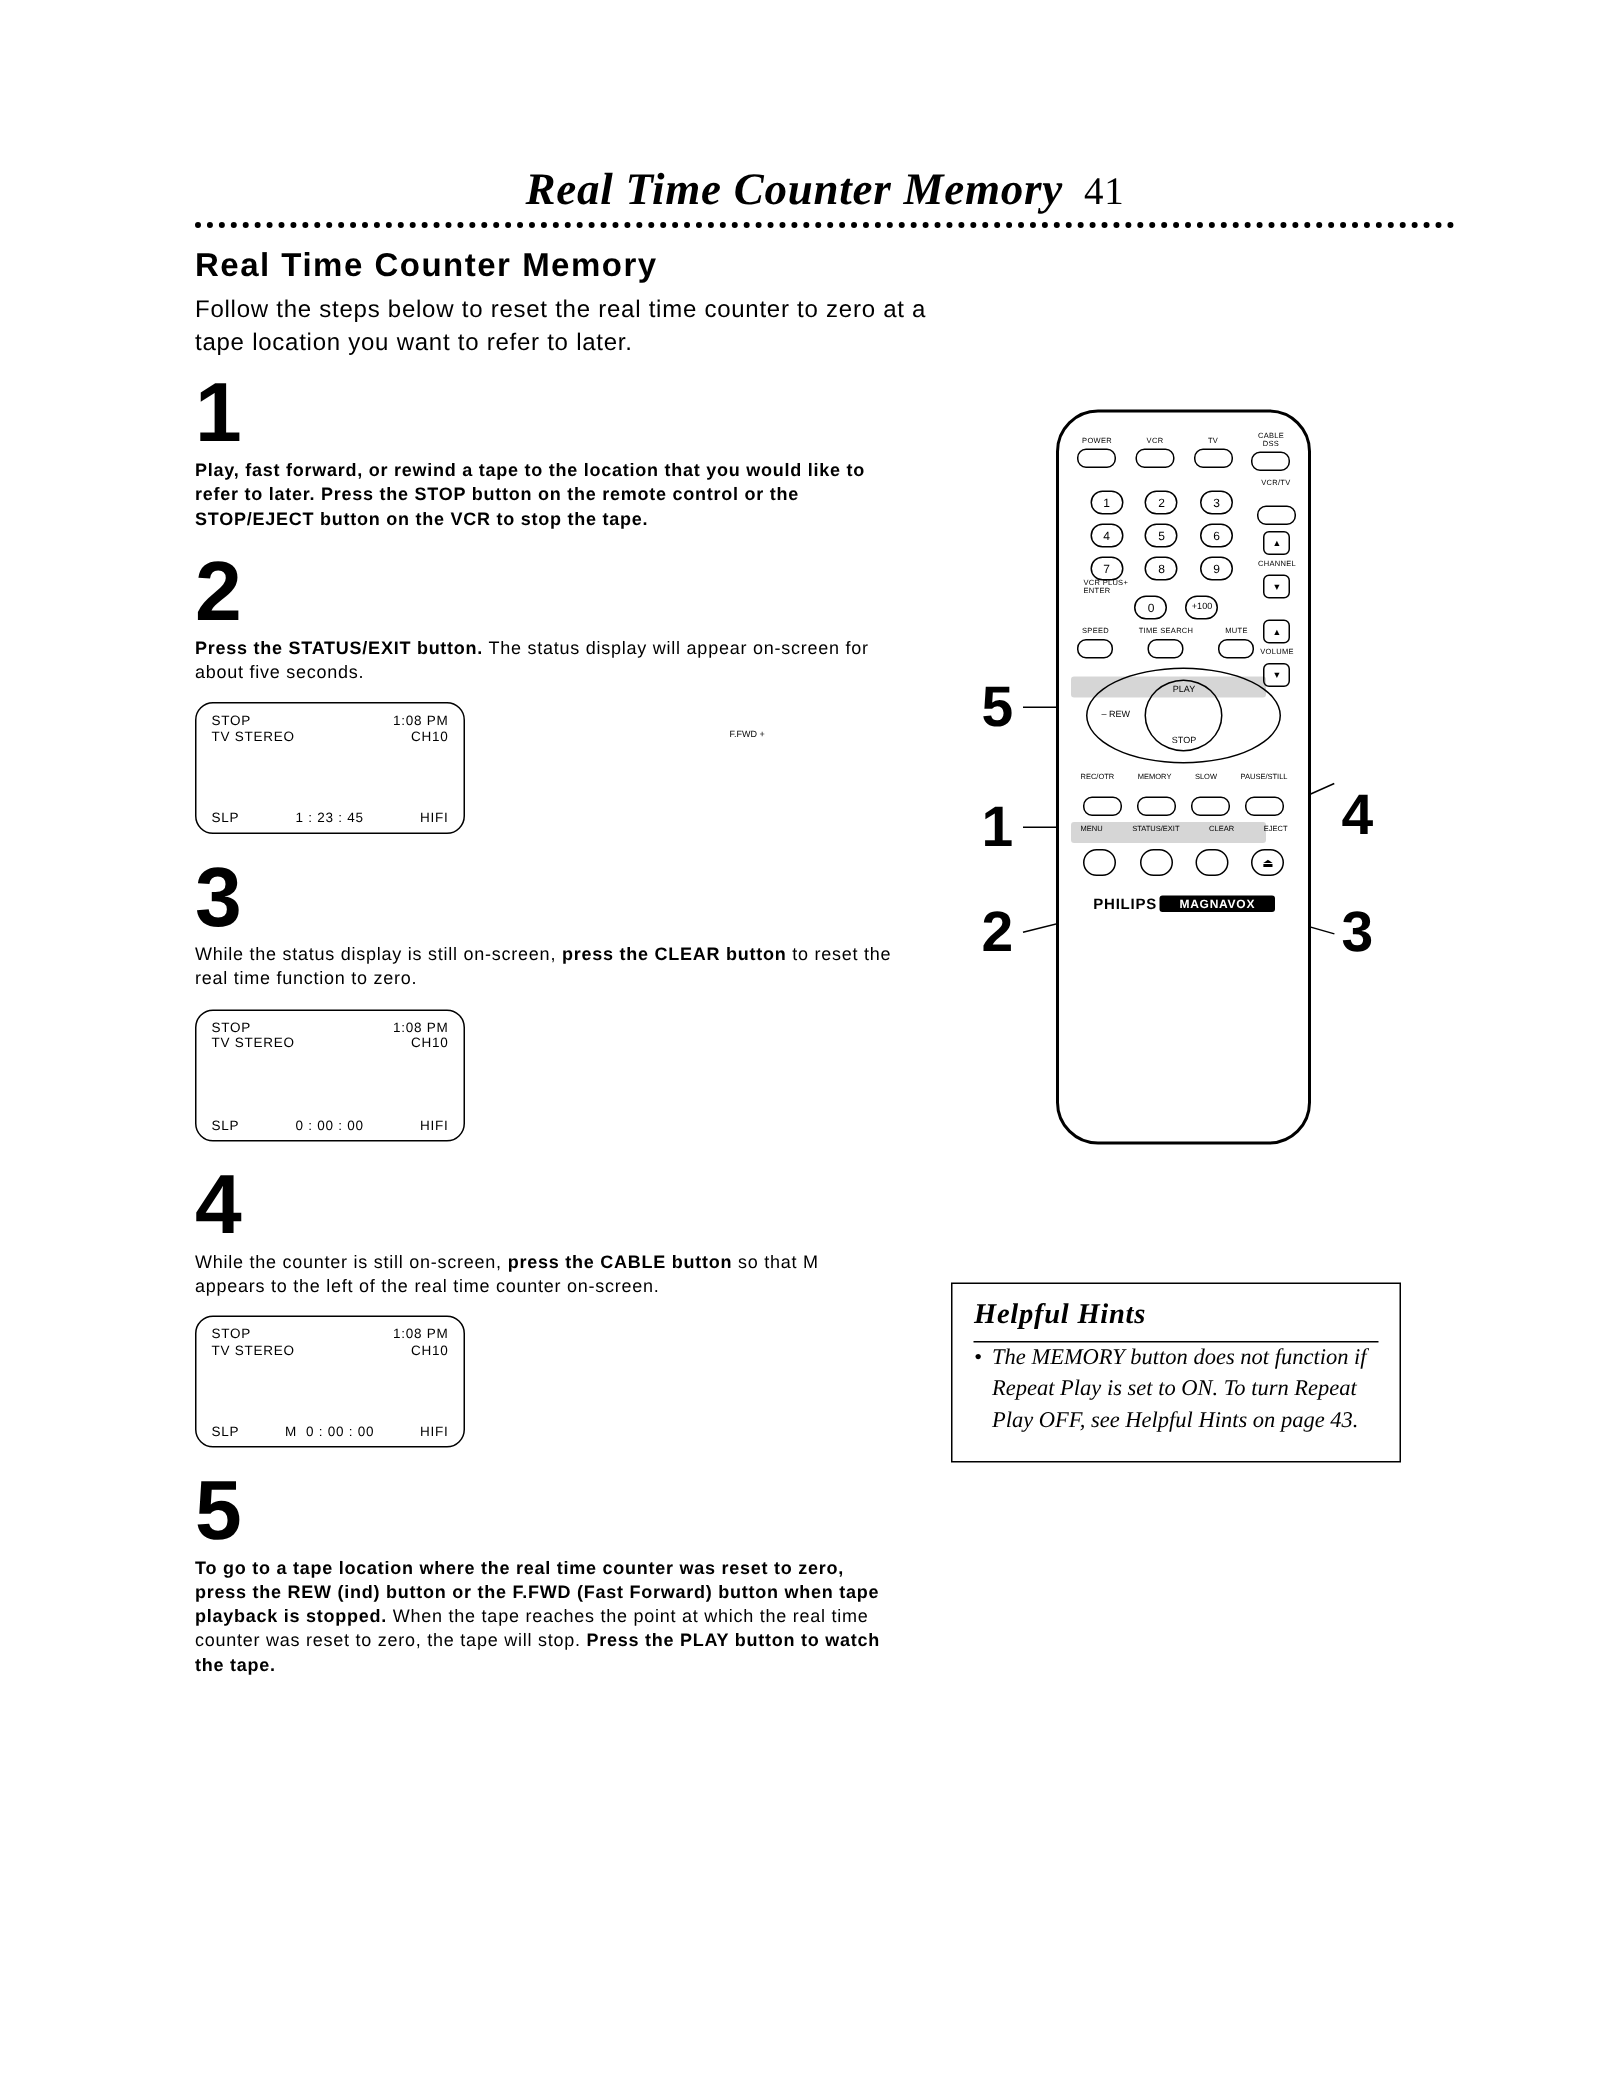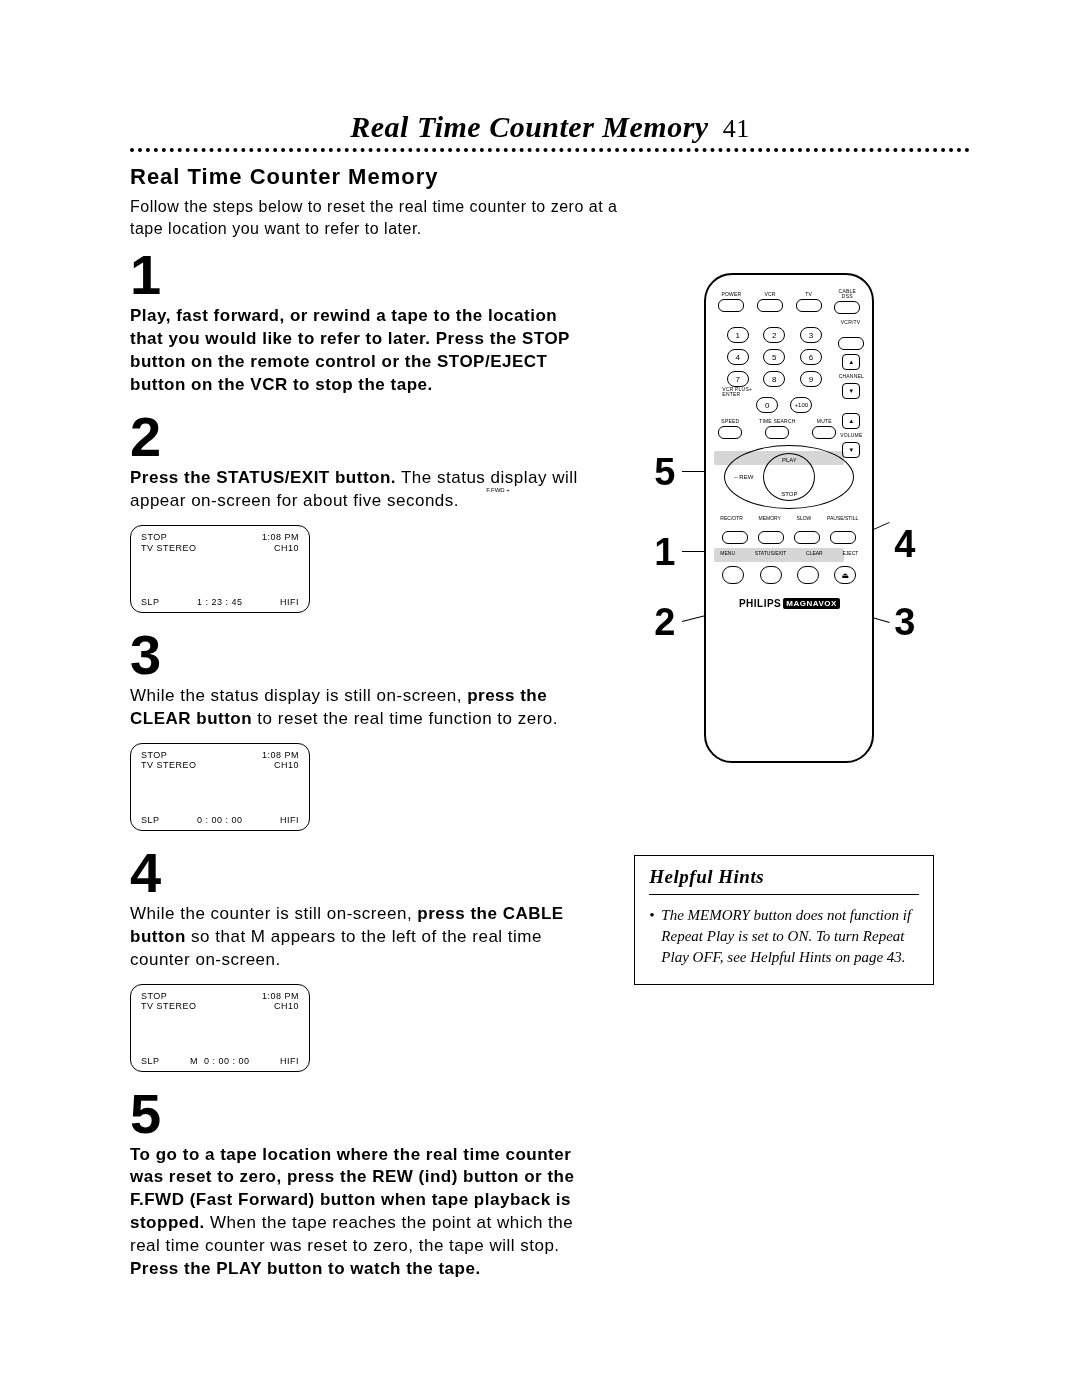--- a/index.html
+++ b/index.html
@@ -63,21 +63,21 @@
     padding-top: 26px;
   }
   .stepnum {
     font-family: Arial, Helvetica, sans-serif;
     font-weight: bold;
     font-size: 56px;
     line-height: 1;
     margin: 0;
   }
   .steptext {
-    font-size: 17px;
+    font-size: 12px;
     line-height: 1.35;
     letter-spacing: 0.5px;
     margin: 2px 0 12px 0;
   }
   .steptext b { font-weight: bold; }
   .vcr-display {
     width: 180px;
     height: 88px;
     border: 1.5px solid #000;
     border-radius: 12px;
@@ -104,21 +104,20 @@
     margin-top: 92px;
     margin-left: 20px;
     font-family: "Times New Roman", serif;
   }
   .hints-title {
     font-style: italic;
     font-weight: bold;
     font-size: 19px;
     border-bottom: 1.5px solid #000;
     padding-bottom: 6px;
-    margin-bottom: 10px;
     letter-spacing: 0.5px;
   }
   .hints-list {
     list-style: none;
     padding: 0;
     margin: 0;
     font-style: italic;
     font-size: 15px;
     line-height: 1.4;
   }
@@ -192,21 +191,21 @@
   }
   .dpad .lr {
     position:absolute; top:50%; transform:translateY(-50%);
     font-size:6px;
   }
   .dpad .lr.left{ left:10px; }
   .dpad .lr.right{ right:8px; }
   .bottom-ovals { display:flex; justify-content:space-between; margin:6px 0 2px 0; padding:0 4px;}
   .bottom-lbl { display:flex; justify-content:space-between; font-size:5px; padding:0 2px 4px 2px;}
   .brand { text-align:center; font-size:10px; font-weight:bold; margin-top:14px; letter-spacing:0.5px;}
-  .brand .mag { background:#000;color:#fff;padding:1px 3px;font-size:8px;border-radius:2px;margin-left:2px;vertical-align:1px;font-weight:bold;}
+  .brand .mag { background:#000;color:#fff;padding:1px 13px;font-size:8px;border-radius:2px;margin-left:2px;vertical-align:1px;font-weight:bold;}
   .side-num {
     position:absolute;
     font-weight:bold;
     font-size:38px;
     line-height:1;
   }
   .leader {
     position:absolute;
     background:#000;
     height:1px;

